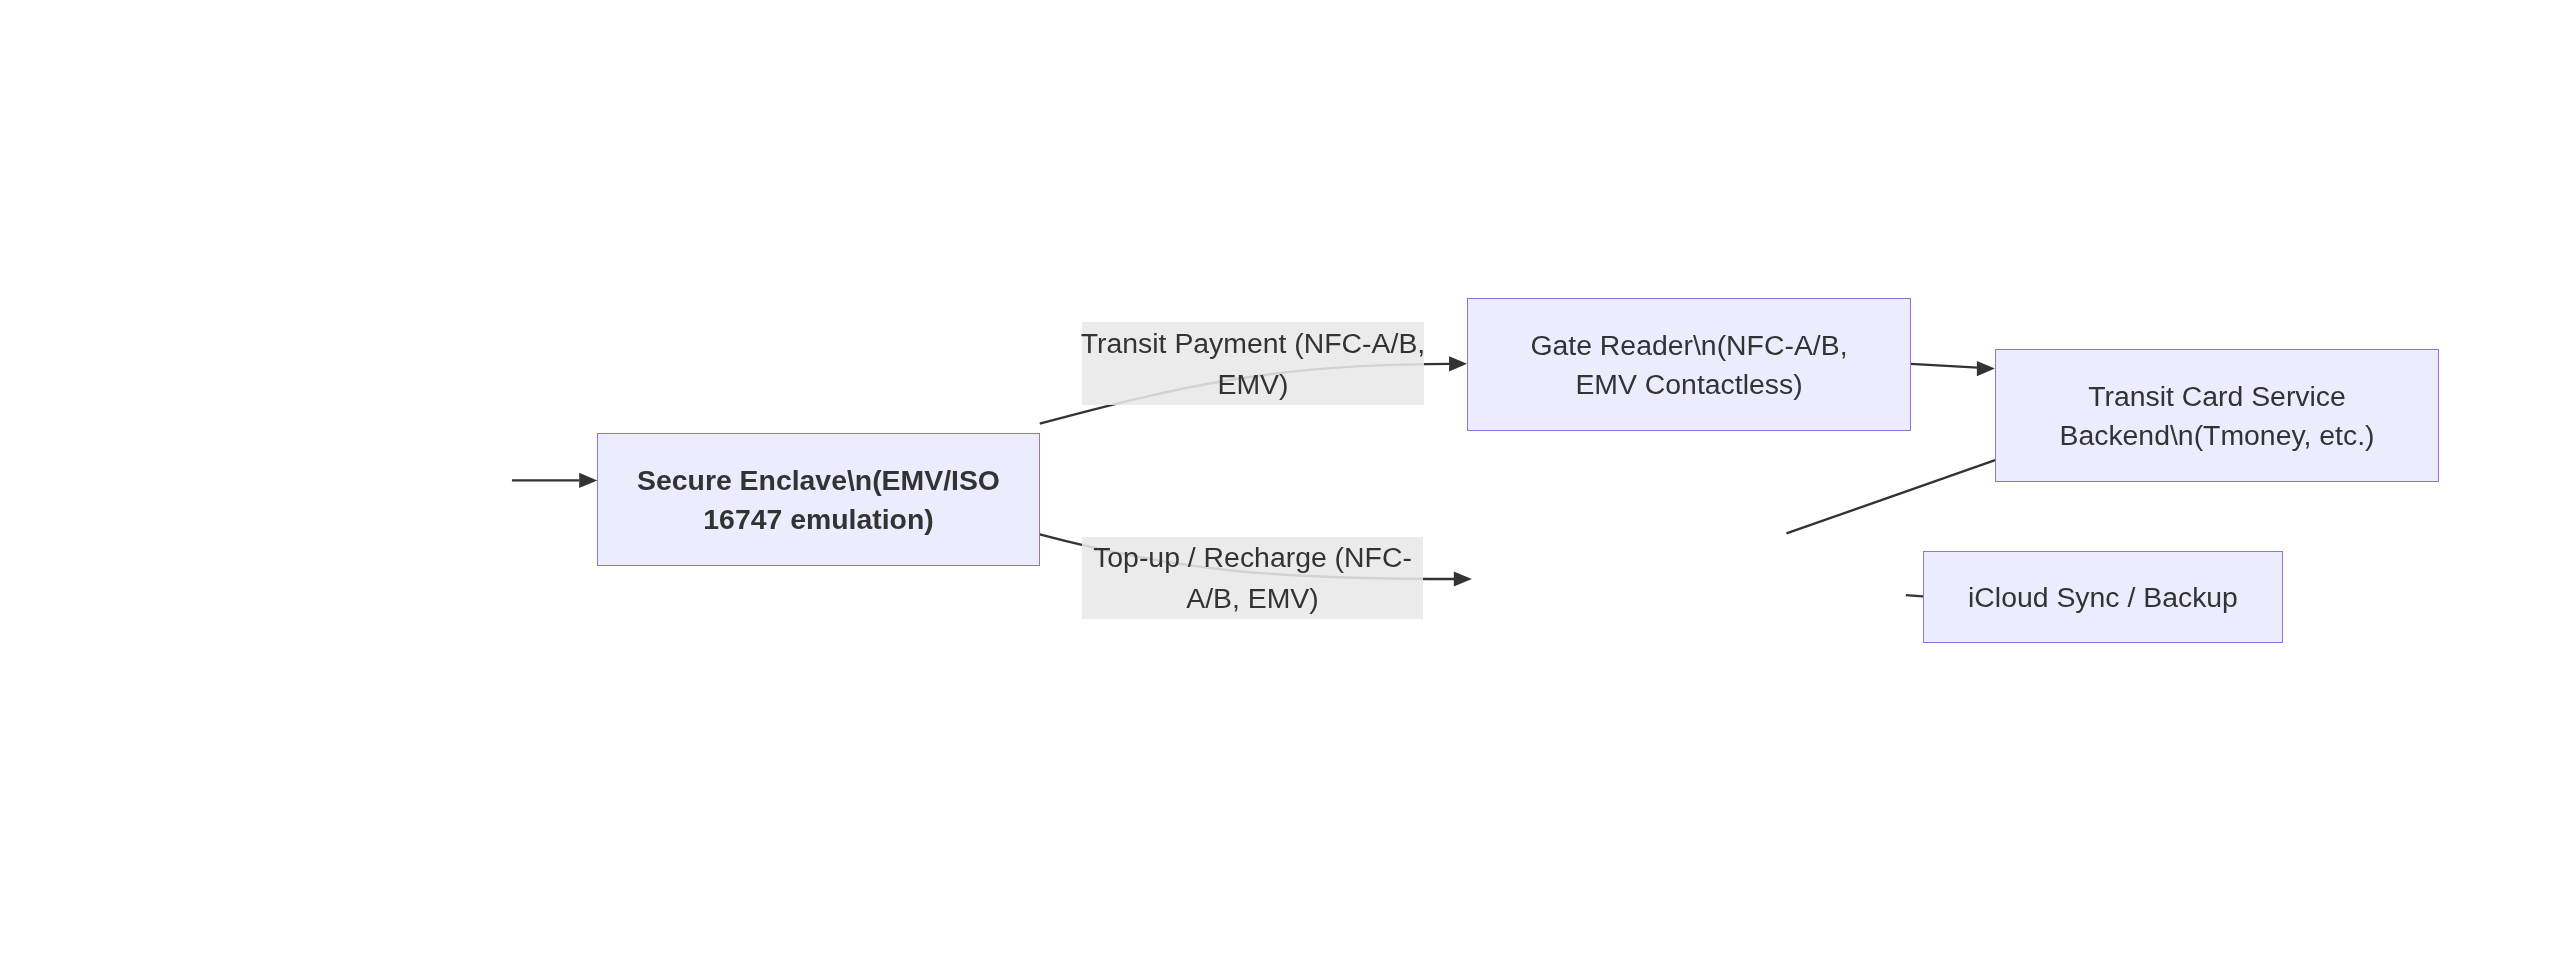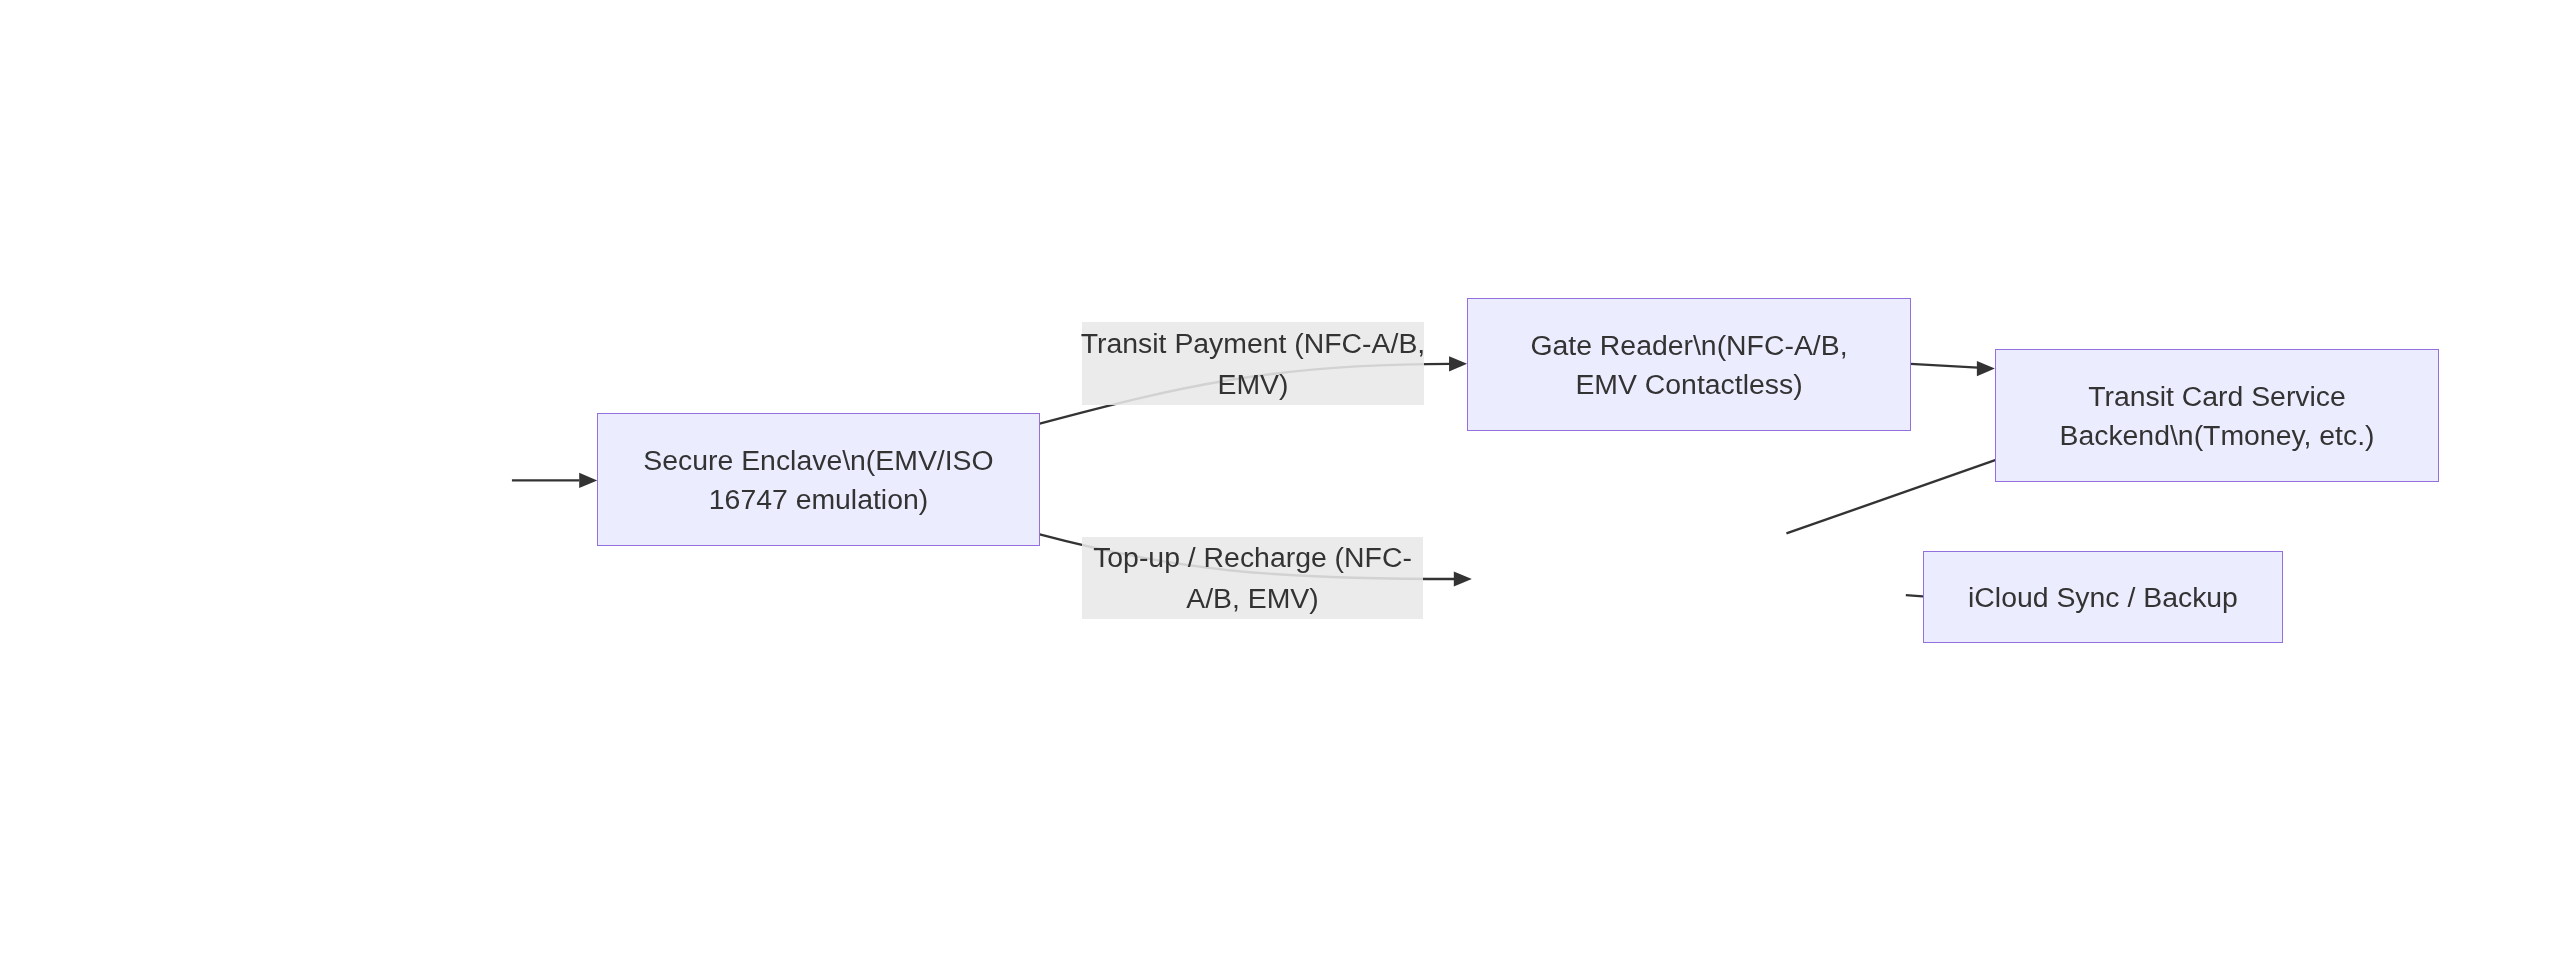--- a/index.html
+++ b/index.html
@@ -66,21 +66,21 @@
     flex-direction: column;
     align-items: center;
     justify-content: center;
     text-align: center;
     font-size: 28.4px;
     line-height: 41px;
     color: var(--text, #333333);
   }
   
   #node-device       { left: 144px;  top: 434px; width: 368px; height: 93px;  }
-  #node-secure       { left: 597px;  top: 413px; width: 443px; height: 133px; }
+  #node-secure       { left: 597px;  top: 433px; width: 443px; height: 133px; font-weight: bold; }
   #node-gate         { left: 1467px; top: 298px; width: 444px; height: 133px; }
   #node-backend      { left: 1995px; top: 316px; width: 444px; height: 133px; margin-top: 33px; }
   #node-icloud-bank  { left: 1472px; top: 534px; width: 434px; height: 89px;  }
   #node-icloud-sync  { left: 1923px; top: 551px; width: 360px; height: 92px;  }
   
   #label-transit-payment { left: 1082px; top: 322px; width: 342px; height: 83px; }
   #label-topup           { left: 1082px; top: 537px; width: 341px; height: 82px; text-align: right; }
 </style>
 </head>
 <body>

